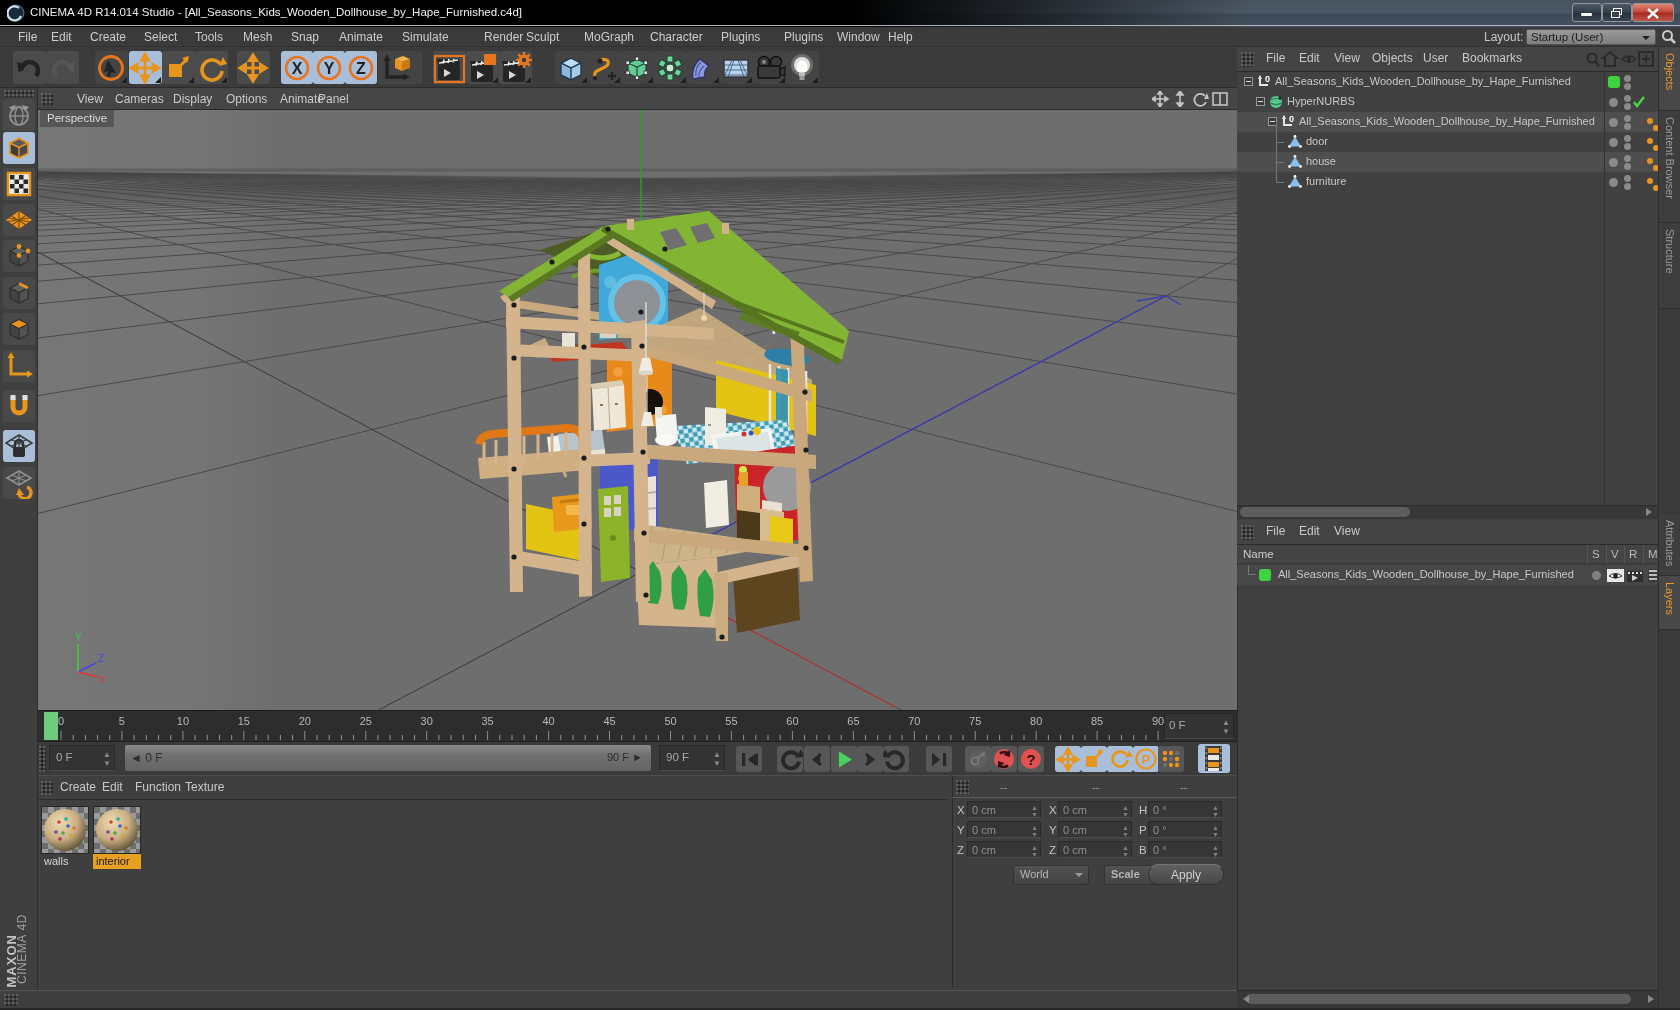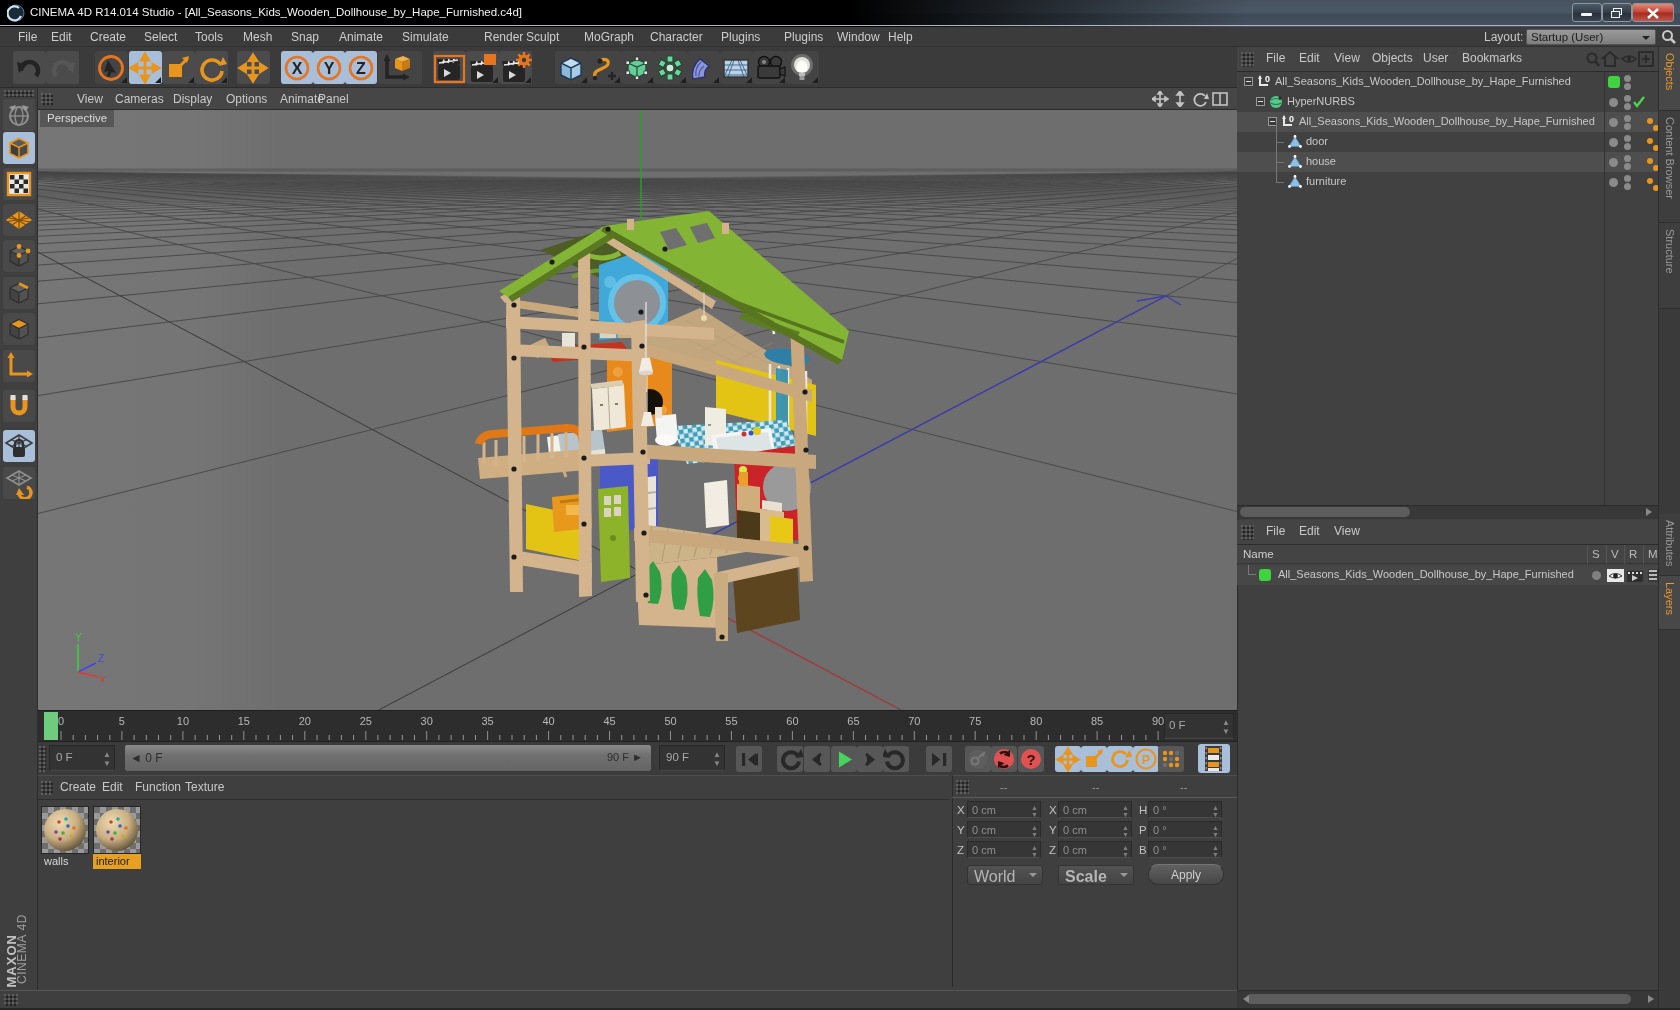--- a/index.html
+++ b/index.html
@@ -39,21 +39,21 @@
 #transport{left:38px;top:742px;width:1199px;height:33px;background:#3b3b3b;}
 .spin{position:absolute;background:#333333;border:1px solid #272727;border-bottom-color:#4a4a4a;color:#a8a8a8;font-size:11.5px;}
 .pbtn{position:absolute;top:4px;width:26px;height:26px;background:#575757;border-radius:3px;}
 .pbtn.blue{background:#a9bfd9;}
 #matpanel{left:38px;top:775px;width:911px;height:212px;background:#3f3f3f;border-top:1px solid #4e4e4e;}
 #matmenu{height:24px;border-bottom:1px solid #2e2e2e;}
 .pmenu{color:#c9c9c9;font-size:12px;top:4px;}
 #coordpanel{left:952px;top:775px;width:285px;height:212px;background:#3f3f3f;border-top:1px solid #4e4e4e;border-left:1px solid #2b2b2b;}
 .clabel{position:absolute;color:#c2c2c2;font-size:11.5px;}
 .cinput{position:absolute;width:74px;height:17px;background:#363636;border:1px solid #2a2a2a;border-bottom-color:#4d4d4d;color:#8f8f8f;font-size:11px;padding:2px 4px;}
-.cdrop{position:absolute;width:76px;height:20px;background:linear-gradient(#525252,#444);border:1px solid #333;border-radius:3px;color:#b5b5b5;font-size:16px;padding:2px 6px;}
+.cdrop{position:absolute;width:76px;height:20px;background:linear-gradient(#525252,#444);border:1px solid #333;border-radius:3px;color:#b5b5b5;font-size:11px;padding:2px 6px;margin-left:46px;}
 #rightcol{left:1237px;top:47px;width:443px;height:963px;background:#404040;border-left:1px solid #2b2b2b;}
 .rpmenubar{position:absolute;width:421px;height:25px;background:#444444;border-bottom:1px solid #2b2b2b;}
 .treerow{position:absolute;left:0;width:421px;height:20px;}
 .treetext{position:absolute;top:3.5px;color:#c8c8c8;font-size:11px;white-space:nowrap;}
 #tabstrip{position:absolute;left:421px;top:0;width:22px;height:963px;background:#3a3a3a;border-left:1px solid #2e2e2e;}
 #statusbar{left:0;top:990px;width:1237px;height:20px;background:#3f3f3f;border-top:1px solid #555;}
 </style></head><body>
 <div id="titlebar" class="abs">
 <div id="titleblack" class="abs"></div>
 <svg class="abs" style="left:7px;top:4px;" width="18" height="18" viewBox="0 0 18 18">

